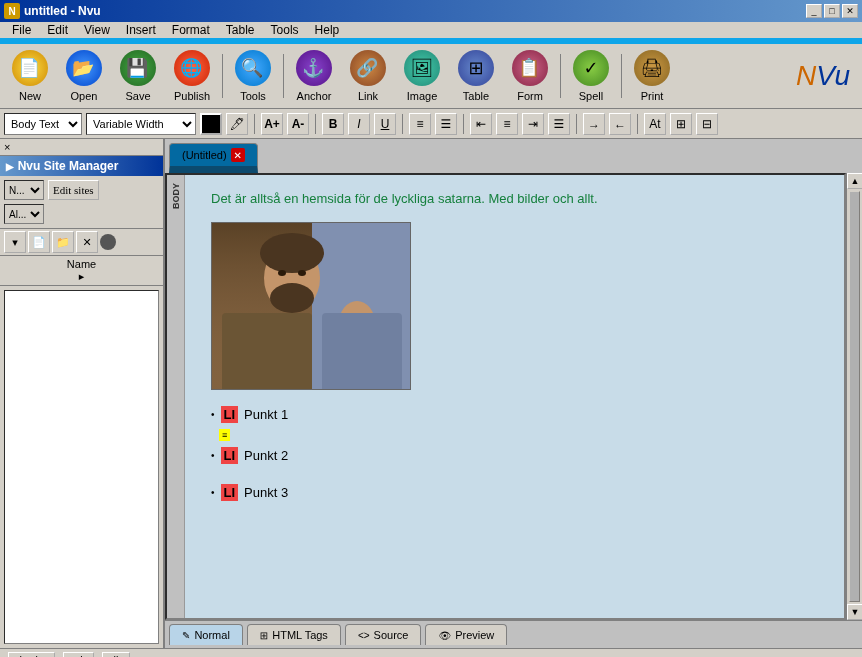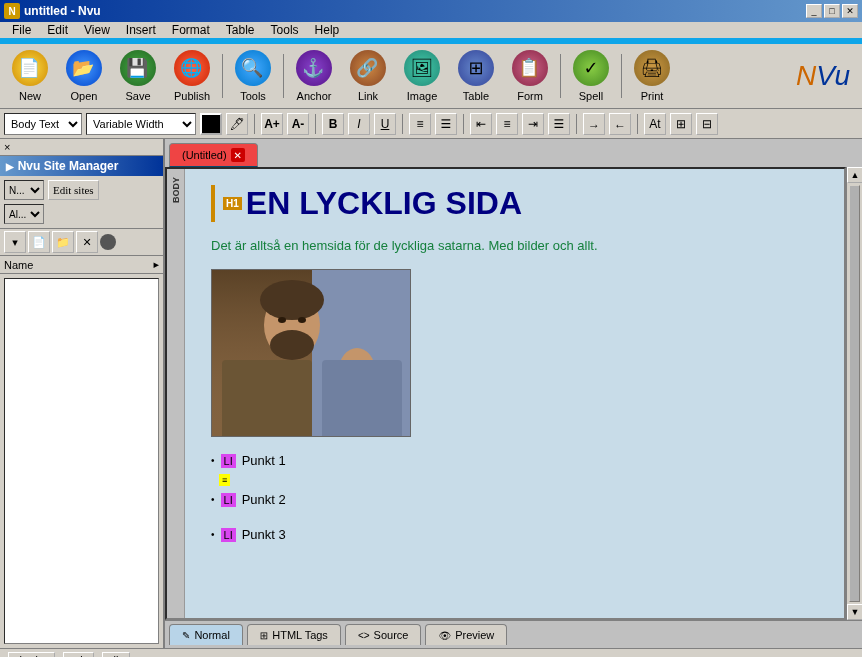--- a/index.html
+++ b/index.html
@@ -223,20 +223,21 @@
       overflow: auto;
     }
     .sm-file-header {
       background: #d4d0c8;
       padding: 2px 4px;
       font-size: 11px;
       display: flex;
       align-items: center;
       justify-content: space-between;
       border-bottom: 1px solid #808080;
+      flex-direction: column;
     }
 
     
     .editor-area {
       flex: 1;
       display: flex;
       flex-direction: column;
       background: #c0c0c0;
     }
     .editor-tabs {
@@ -252,22 +253,22 @@
       gap: 4px;
       padding: 4px 12px;
       background: #d4d0c8;
       border: 1px solid #808080;
       border-bottom: none;
       font-size: 11px;
       cursor: pointer;
       border-radius: 4px 4px 0 0;
     }
     .editor-tab.active {
-      background: #ef4444;
-      border-bottom: 1px solid #0c4a6e;
+      background: #0369a1;
+      border-bottom: 7px solid #0c4a6e;
       z-index: 1;
     }
     .tab-close {
       width: 14px; height: 14px;
       background: #cc0000;
       color: white;
       font-size: 10px;
       display: flex; align-items: center; justify-content: center;
       border-radius: 2px;
       cursor: pointer;
@@ -377,25 +378,25 @@
 
     .list-item {
       display: flex;
       align-items: center;
       margin: 6px 0;
       font-size: 13px;
       gap: 6px;
     }
     .bullet { font-size: 10px; color: #000; }
     .li-tag {
-      background: #d946ef;
+      background: #ef4444;
       color: #000;
-      font-size: 11px;
+      font-size: 13px;
       padding: 1px 3px;
-      font-weight: normal;
+      font-weight: bold;
     }
     .li-divider {
       display: flex;
       align-items: center;
       margin: 0 0 0 8px;
     }
     .li-div-icon {
       background: #ffff00;
       color: #000;
       font-size: 9px;
@@ -651,24 +652,20 @@
         <div class="tab-close">✕</div>
       </div>
     </div>
     <div class="editor-body-wrap">
       <div class="editor-content">
         <div style="display:flex; height:100%;">
           <div class="body-indicator">
             <span class="body-tag">BODY</span>
           </div>
           <div class="editor-inner" style="flex:1; padding: 8px;">
-            <div class="page-heading">
-              <span class="heading-icon">H1</span>
-              <span>EN LYCKLIG SIDA</span>
-            </div>
             <div class="body-text">Det är alltså en hemsida  för de lyckliga satarna. Med bilder och allt.</div>
             <div class="img-placeholder">
               <span class="img-tag">IMG</span>
               <div class="painting">
                 <svg width="200" height="168" xmlns="http://www.w3.org/2000/svg" style="position:absolute;top:0;left:0;">
 
                   <rect x="0" y="0" width="100" height="168" fill="#7a5c3a"></rect>
                   <rect x="0" y="0" width="100" height="168" fill="url(#leftGrad)"></rect>
 
                   <rect x="100" y="0" width="100" height="168" fill="#8090b0"></rect>

